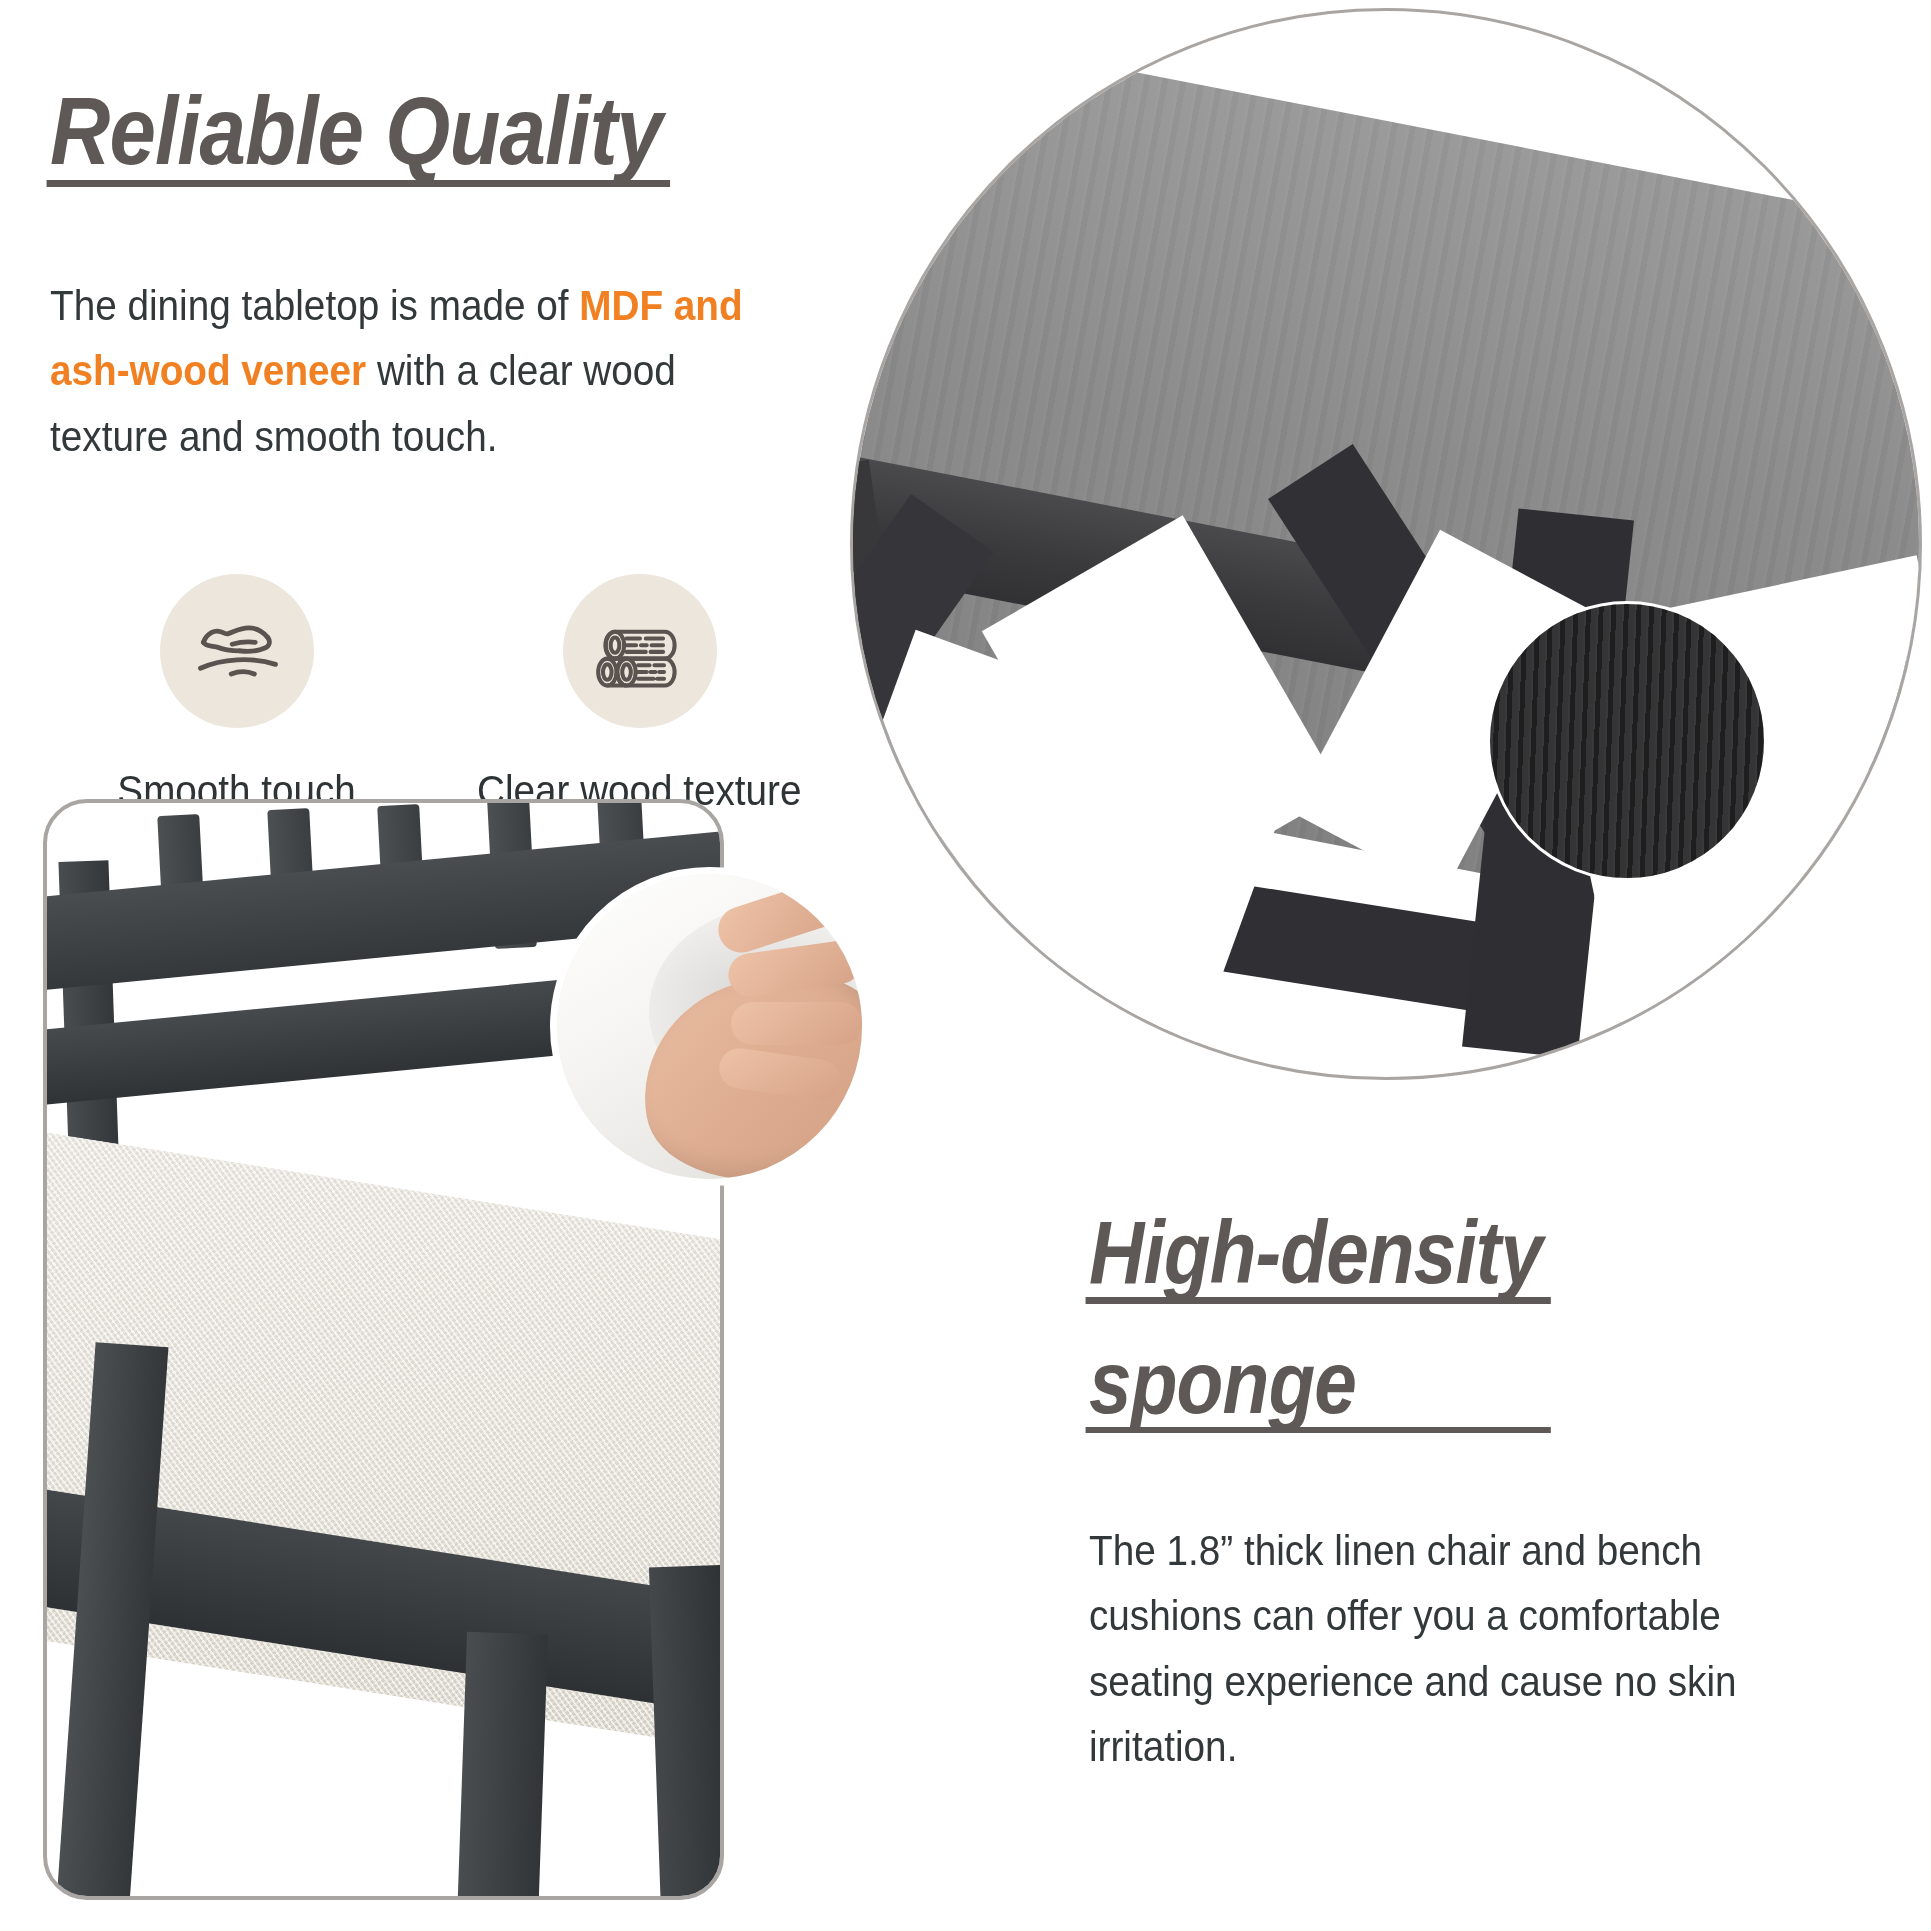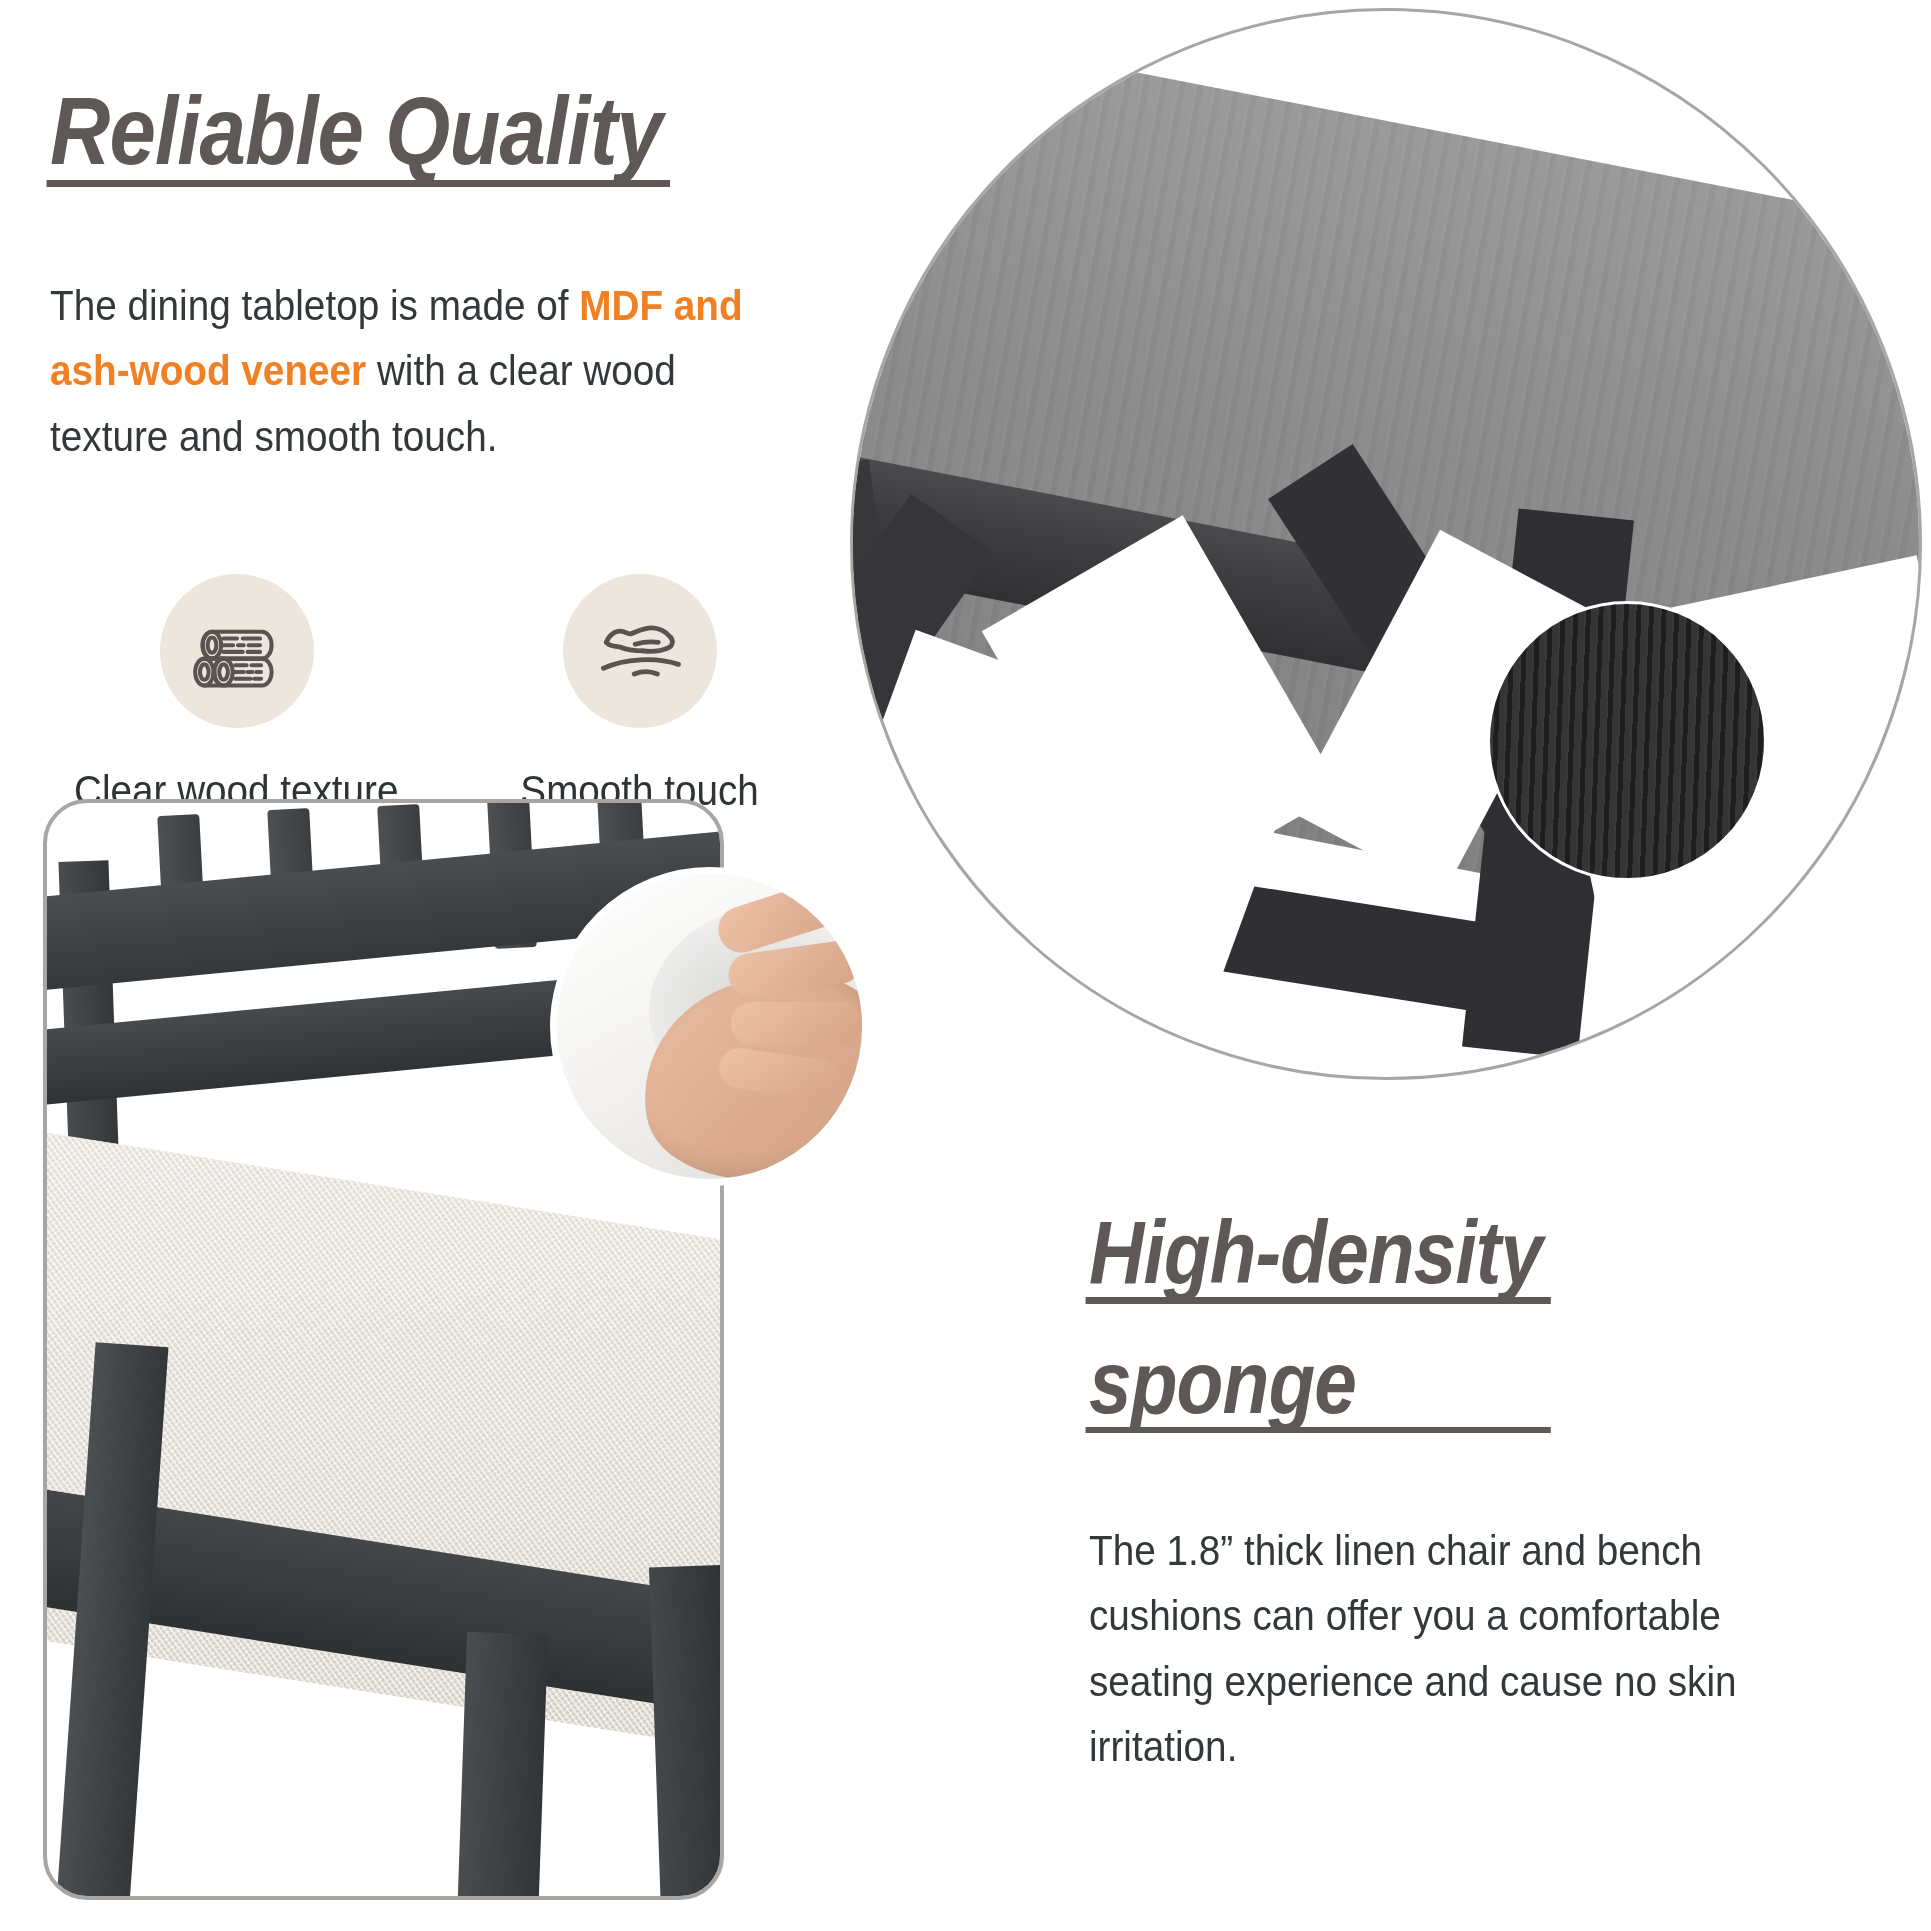--- a/index.html
+++ b/index.html
@@ -296,20 +296,38 @@
   <div id="heading-reliable" class="heading">
     <span class="hline">Reliable Quality</span>
   </div>
 
   <div id="para-reliable" class="para">
     <span>The dining tabletop is made of </span><b>MDF and ash-wood veneer</b><span> with a clear wood texture and smooth touch.</span>
   </div>
 
   <div class="feature-row">
 
+    <div class="feature" id="feature-1">
+      <div class="feature-circle">
+        <span>
+          <svg width="100" height="100" viewBox="0 0 104 104" fill="none" stroke="#5b5350" stroke-width="5" stroke-linecap="round" stroke-linejoin="round">
+
+            <path d="M17 45 c4 -10 12 -13 18 -11 c3 1 5 3 8 2 c6 -2 13 -6 21 -6 c9 0 16 5 20 10"></path>
+            <path d="M84 40 c3 4 2 9 -3 11 c-7 3 -18 4 -26 3"></path>
+            <path d="M55 54 c-8 0 -17 -1 -24 -4 c-6 -2 -11 0 -14 -5"></path>
+            <path d="M47 47 c7 -2 16 -3 24 -2"></path>
+
+            <path d="M14 72 c22 -10 54 -12 78 -4"></path>
+            <path d="M46 78 c8 -3 17 -3 24 0"></path>
+          </svg>
+        </span>
+      </div>
+      <div class="feature-label">Smooth touch</div>
+    </div>
+
     <div class="feature" id="feature-0">
       <div class="feature-circle">
         <span>
           <svg width="100" height="100" viewBox="0 0 104 104" fill="none" stroke="#5b5350" stroke-width="4.2" stroke-linecap="round" stroke-linejoin="round">
 
             <path d="M26 34 h52 a10 14 0 0 1 0 28 h-52 a10 14 0 0 1 0 -28 z"></path>
             <ellipse cx="26" cy="48" rx="9.5" ry="14"></ellipse>
             <ellipse cx="26" cy="48" rx="4.5" ry="8"></ellipse>
             <path d="M38 41 h14 M58 41 h18"></path>
             <path d="M38 48 h10 M53 48 h6 M64 48 h12"></path>
@@ -322,38 +340,20 @@
             <path d="M50 76 h9 M63 76 h5 M72 76 h5"></path>
             <path d="M50 83 h16 M70 83 h7"></path>
 
             <ellipse cx="18" cy="76" rx="9.5" ry="14"></ellipse>
             <ellipse cx="18" cy="76" rx="4.5" ry="8"></ellipse>
             <path d="M18 62 h18 M18 90 h18"></path>
           </svg>
         </span>
       </div>
       <div class="feature-label">Clear wood texture</div>
-    </div>
-
-    <div class="feature" id="feature-1">
-      <div class="feature-circle">
-        <span>
-          <svg width="100" height="100" viewBox="0 0 104 104" fill="none" stroke="#5b5350" stroke-width="5" stroke-linecap="round" stroke-linejoin="round">
-
-            <path d="M17 45 c4 -10 12 -13 18 -11 c3 1 5 3 8 2 c6 -2 13 -6 21 -6 c9 0 16 5 20 10"></path>
-            <path d="M84 40 c3 4 2 9 -3 11 c-7 3 -18 4 -26 3"></path>
-            <path d="M55 54 c-8 0 -17 -1 -24 -4 c-6 -2 -11 0 -14 -5"></path>
-            <path d="M47 47 c7 -2 16 -3 24 -2"></path>
-
-            <path d="M14 72 c22 -10 54 -12 78 -4"></path>
-            <path d="M46 78 c8 -3 17 -3 24 0"></path>
-          </svg>
-        </span>
-      </div>
-      <div class="feature-label">Smooth touch</div>
     </div>
 
   </div>
 
   <div id="photo-table">
     <div class="inner">
       <div class="tabletop tt-surface">
           <div class="tt-grain"></div>
         </div>
       <div class="tt-edge"></div>

